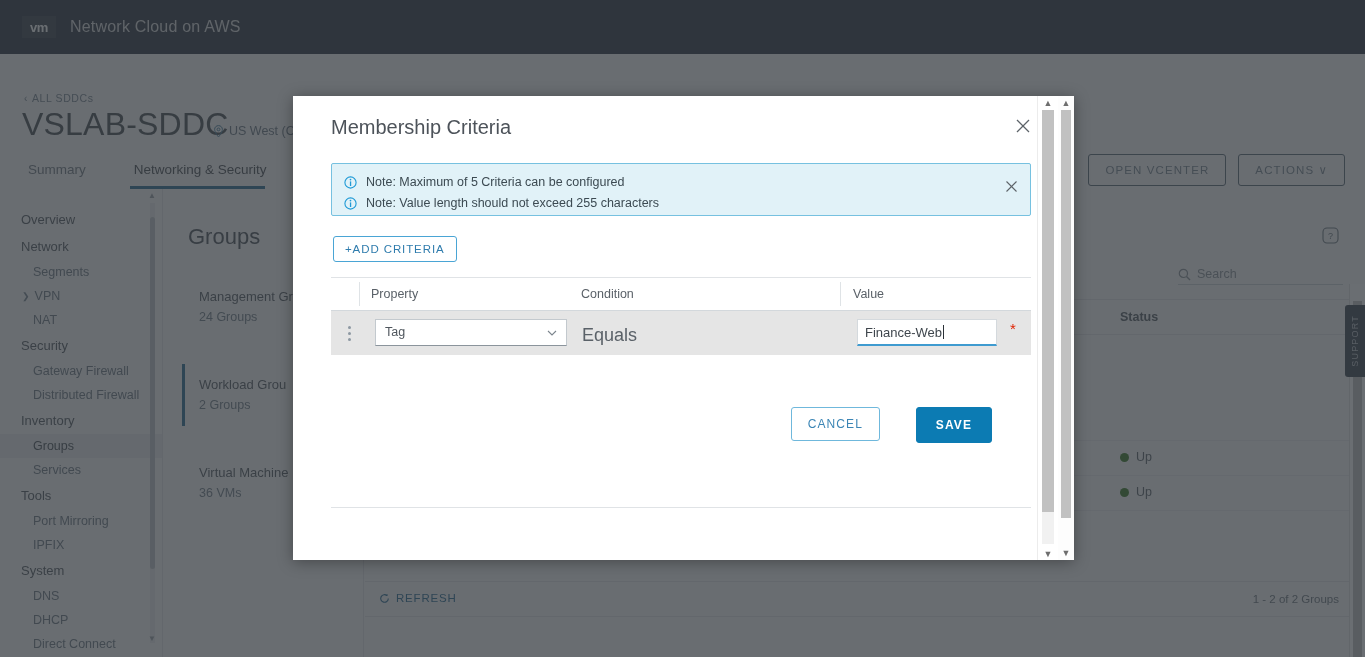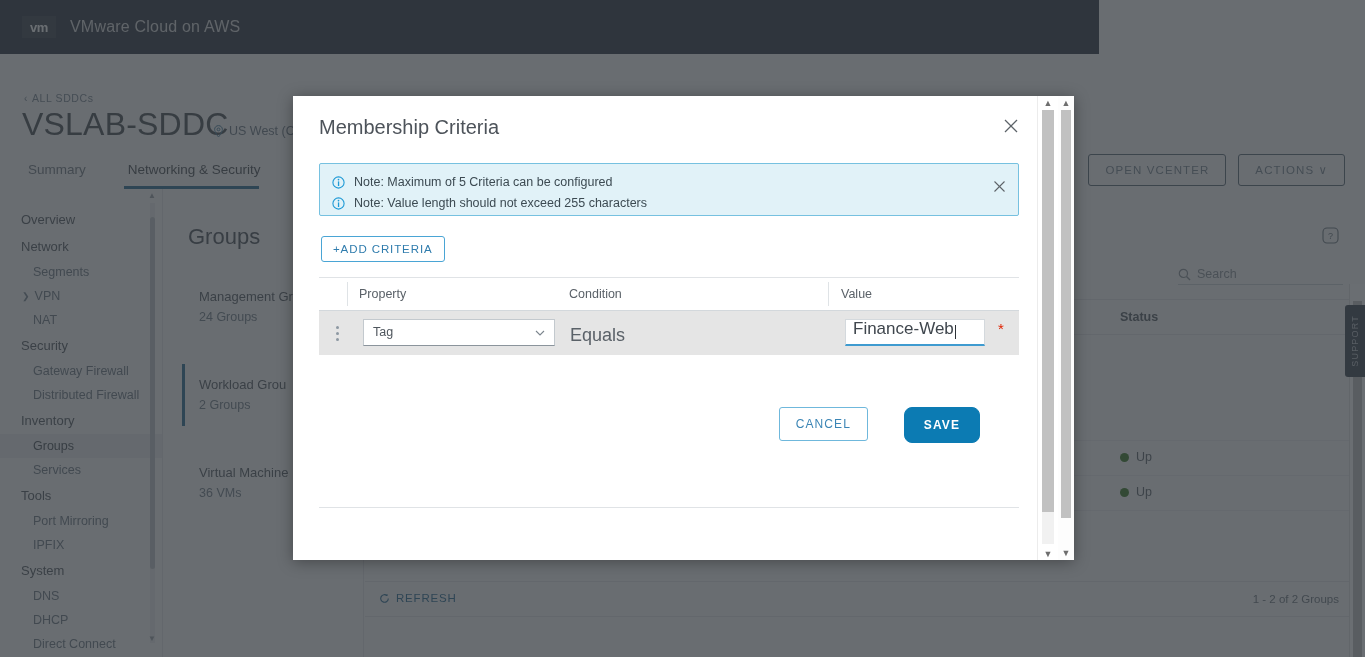--- a/index.html
+++ b/index.html
@@ -11,21 +11,21 @@
   }
 
   
   #page {
     position: absolute; inset: 0;
     background: #fafafa;
   }
 
   
   .brandbar {
-    position: absolute; left: 0; top: 0; width: 1099px; height: 54px;
+    position: absolute; left: 0; top: 0; width: 1365px; height: 54px;
     background: #2e3440;
     display: flex; align-items: center;
   }
   .vm-logo {
     margin-left: 22px; width: 34px; height: 22px;
     background: #3a414c;
     color: #ffffff; font-size: 13px; font-weight: bold;
     display: flex; align-items: center; justify-content: center;
     letter-spacing: -0.5px;
   }
@@ -44,21 +44,21 @@
     position: absolute; left: 22px; top: 52px;
     font-size: 32px; color: #4a4f55; font-weight: 300; letter-spacing: .2px;
   }
   .sddc-region {
     position: absolute; left: 213px; top: 70px;
     font-size: 12.5px; color: #6b7884;
     display: flex; align-items: center; gap: 5px;
   }
   .pin-icon { width: 11px; height: 13px; display:inline-block; }
 
-  .tabbar { position: absolute; left: 22px; top: 100px; display: flex; gap: 0; }
+  .tabbar { position: absolute; left: 22px; top: 100px; display: flex; gap: 6px; }
   .tab {
     padding: 8px 16px 12px 6px; margin-right: 20px;
     font-size: 13.5px; color: #737c85; cursor: pointer; position: relative;
   }
   .tab.active { color: #4a4f55; }
   .tab.active::after {
     content:""; position:absolute; left:2px; right:18px; bottom:0;
     height: 3px; background: #2a6b94;
   }
   .hdr-buttons { position: absolute; right: 20px; top: 100px; display: flex; gap: 12px; }
@@ -149,21 +149,21 @@
 
   
   #overlay { position:absolute; inset:0; background: rgba(49,54,60,0.72); }
 
   
   #modal {
     position: absolute; left: 293px; top: 96px; width: 781px; height: 464px;
     background: #ffffff; box-shadow: 0 2px 14px rgba(0,0,0,.34);
     display: flex; flex-direction: column;
   }
-  .modal-inner { position: absolute; left:4px; top:0; width: 744px; height: 358px; }
+  .modal-inner { position: absolute; left:16px; top:0; width: 744px; height: 358px; }
   .modal-title {
     position:absolute; left: 22px; top: 20px;
     font-size: 20px; color: #4d535a; font-weight: 300;
   }
   .modal-x { position:absolute; right: 22px; top: 22px; width:16px;height:16px; cursor:pointer;}
 
   .alertbox {
     position:absolute; left: 22px; top: 67px; width: 700px; height: 53px;
     background: #e1f2f8; border: 1px solid #76c1e0; border-radius: 2px;
   }
@@ -195,41 +195,41 @@
   .sel-prop {
     position:absolute; left: 44px; top: 8px; width: 192px; height: 27px;
     background:#fff; border: 1px solid #c3c9ce; border-bottom: 1px solid #8b949c;
     font-size: 12.5px; color: #4f565d; padding: 5px 9px; cursor:pointer;
   }
   .sel-prop .cv { position:absolute; right: 9px; top: 8px; width:10px;height:10px;}
   .cond-txt { position:absolute; left: 251px; top: 14px; font-size: 18px; color: #5a6168;}
   .val-input {
     position:absolute; left: 526px; top: 8px; width: 140px; height: 27px;
     background:#fff; border: 1px solid #d4d9dd; border-bottom: 2px solid #3f9bd0;
-    font-size: 17px; color: #3f464d; padding: 5px 7px;
-    display:flex; align-items:flex-end;
+    font-size: 13px; color: #3f464d; padding: 5px 7px;
+    display:flex; align-items:center;
   }
   .caretbar { display:inline-block; width:1px; height: 14px; background:#2b3137; margin-left:1px;}
   .req-star { position:absolute; left: 679px; top: 13px; color:#e02200; font-size: 15px; line-height:10px;}
 
   .crit-body {
     position:absolute; left: 22px; top: 259px; width: 700px; height: 153px;
     background:#fff; border-bottom: 1px solid #e0e3e6;
   }
 
   .modal-foot { position:absolute; left: 0; right: 37px; bottom: 0; height: 58px; }
   .btn-cancel {
     position:absolute; right: 136px; top: 11px;
     border: 1px solid #6fb8dc; color: #3b85b5; background:#fff;
     font-size: 12px; letter-spacing: 1.1px; padding: 9px 16px; border-radius: 3px; cursor:pointer;
   }
   .btn-save {
     position:absolute; right: 24px; top: 11px;
     border: 1px solid #0c7bb3; color: #fff; background:#0c7bb3;
-    font-size: 12px; letter-spacing: 1.1px; padding: 10px 19px; border-radius: 8px; cursor:pointer;
+    font-size: 12px; letter-spacing: 1.1px; padding: 10px 19px; border-radius: 3px; cursor:pointer;
     font-weight: 600;
     text-align: center;
   }
 
   
   .modal-scroll { position:absolute; right: 16px; top: 0; width: 21px; height: 464px;
                   background:#fff; border-left:1px solid #ececec;}
   .modal-scroll .track { position:absolute; left:4px; right:4px; top: 14px; bottom: 16px; background:#f1f1f1;}
   .modal-scroll .thumb { position:absolute; left:4px; right:4px; top: 14px; bottom: 48px; background:#c1c1c1;}
   .modal-scroll .ar { position:absolute; left:0; right:0; text-align:center; font-size: 9px; color:#6e6e6e;}
@@ -240,21 +240,21 @@
   .modal-scroll2 .ar { position:absolute; left:0;right:0;text-align:center;font-size:9px;color:#6e6e6e;}
   .modal-scroll2 .ar.up { top: 2px;} .modal-scroll2 .ar.dn { bottom: 2px;}
 </style>
 </head>
 <body>
 
 <div id="page">
 
   <div class="brandbar">
     <div class="vm-logo">vm</div>
-    <div class="brand-title">VMware Cloud on AWS</div>
+    <div class="brand-title">Network Cloud on AWS</div>
   </div>
 
   <div class="sddc-header">
     <div class="allsddcs">
       <span class="chev">‹</span><span>ALL SDDCs</span>
     </div>
     <div class="sddc-name">VSLAB-SDDC</div>
     <div class="sddc-region">
       <svg class="pin-icon" viewBox="0 0 11 13">
         <path d="M5.5 0.6C3.3 0.6 1.6 2.3 1.6 4.4c0 2.8 3.9 7.6 3.9 7.6s3.9-4.8 3.9-7.6C9.4 2.3 7.7 0.6 5.5 0.6z" fill="none" stroke="#4a7f9e" stroke-width="1"></path>

